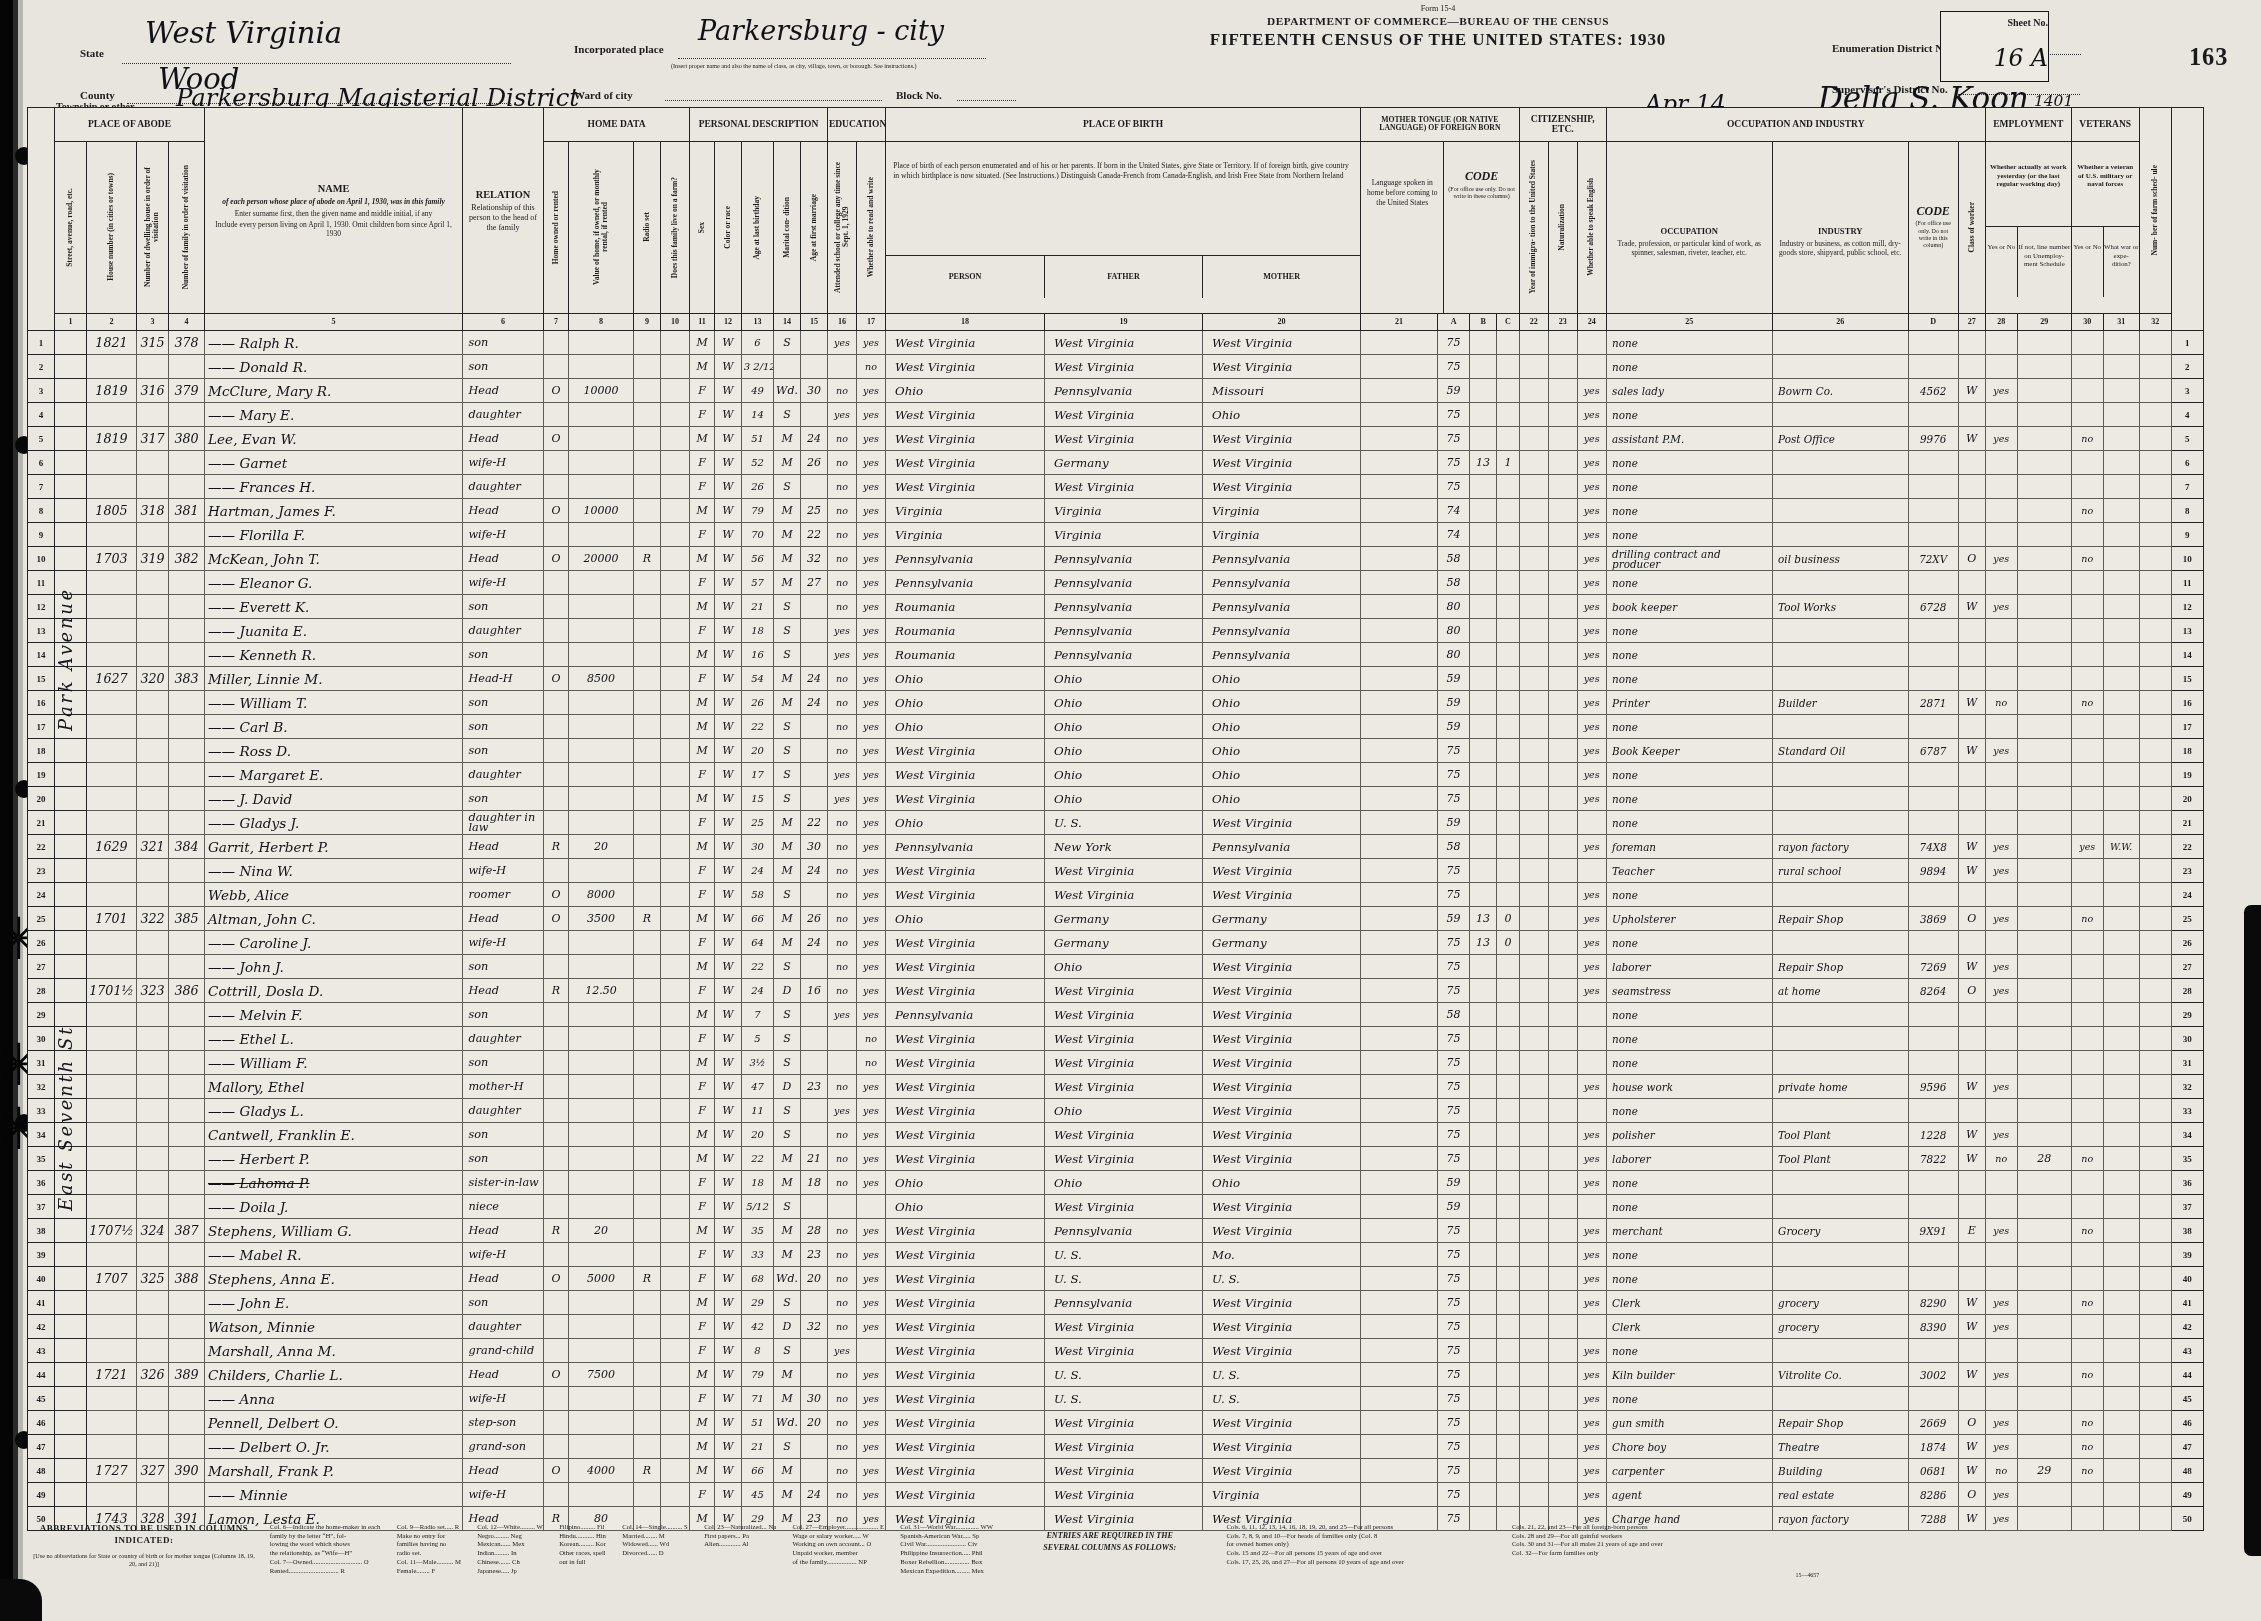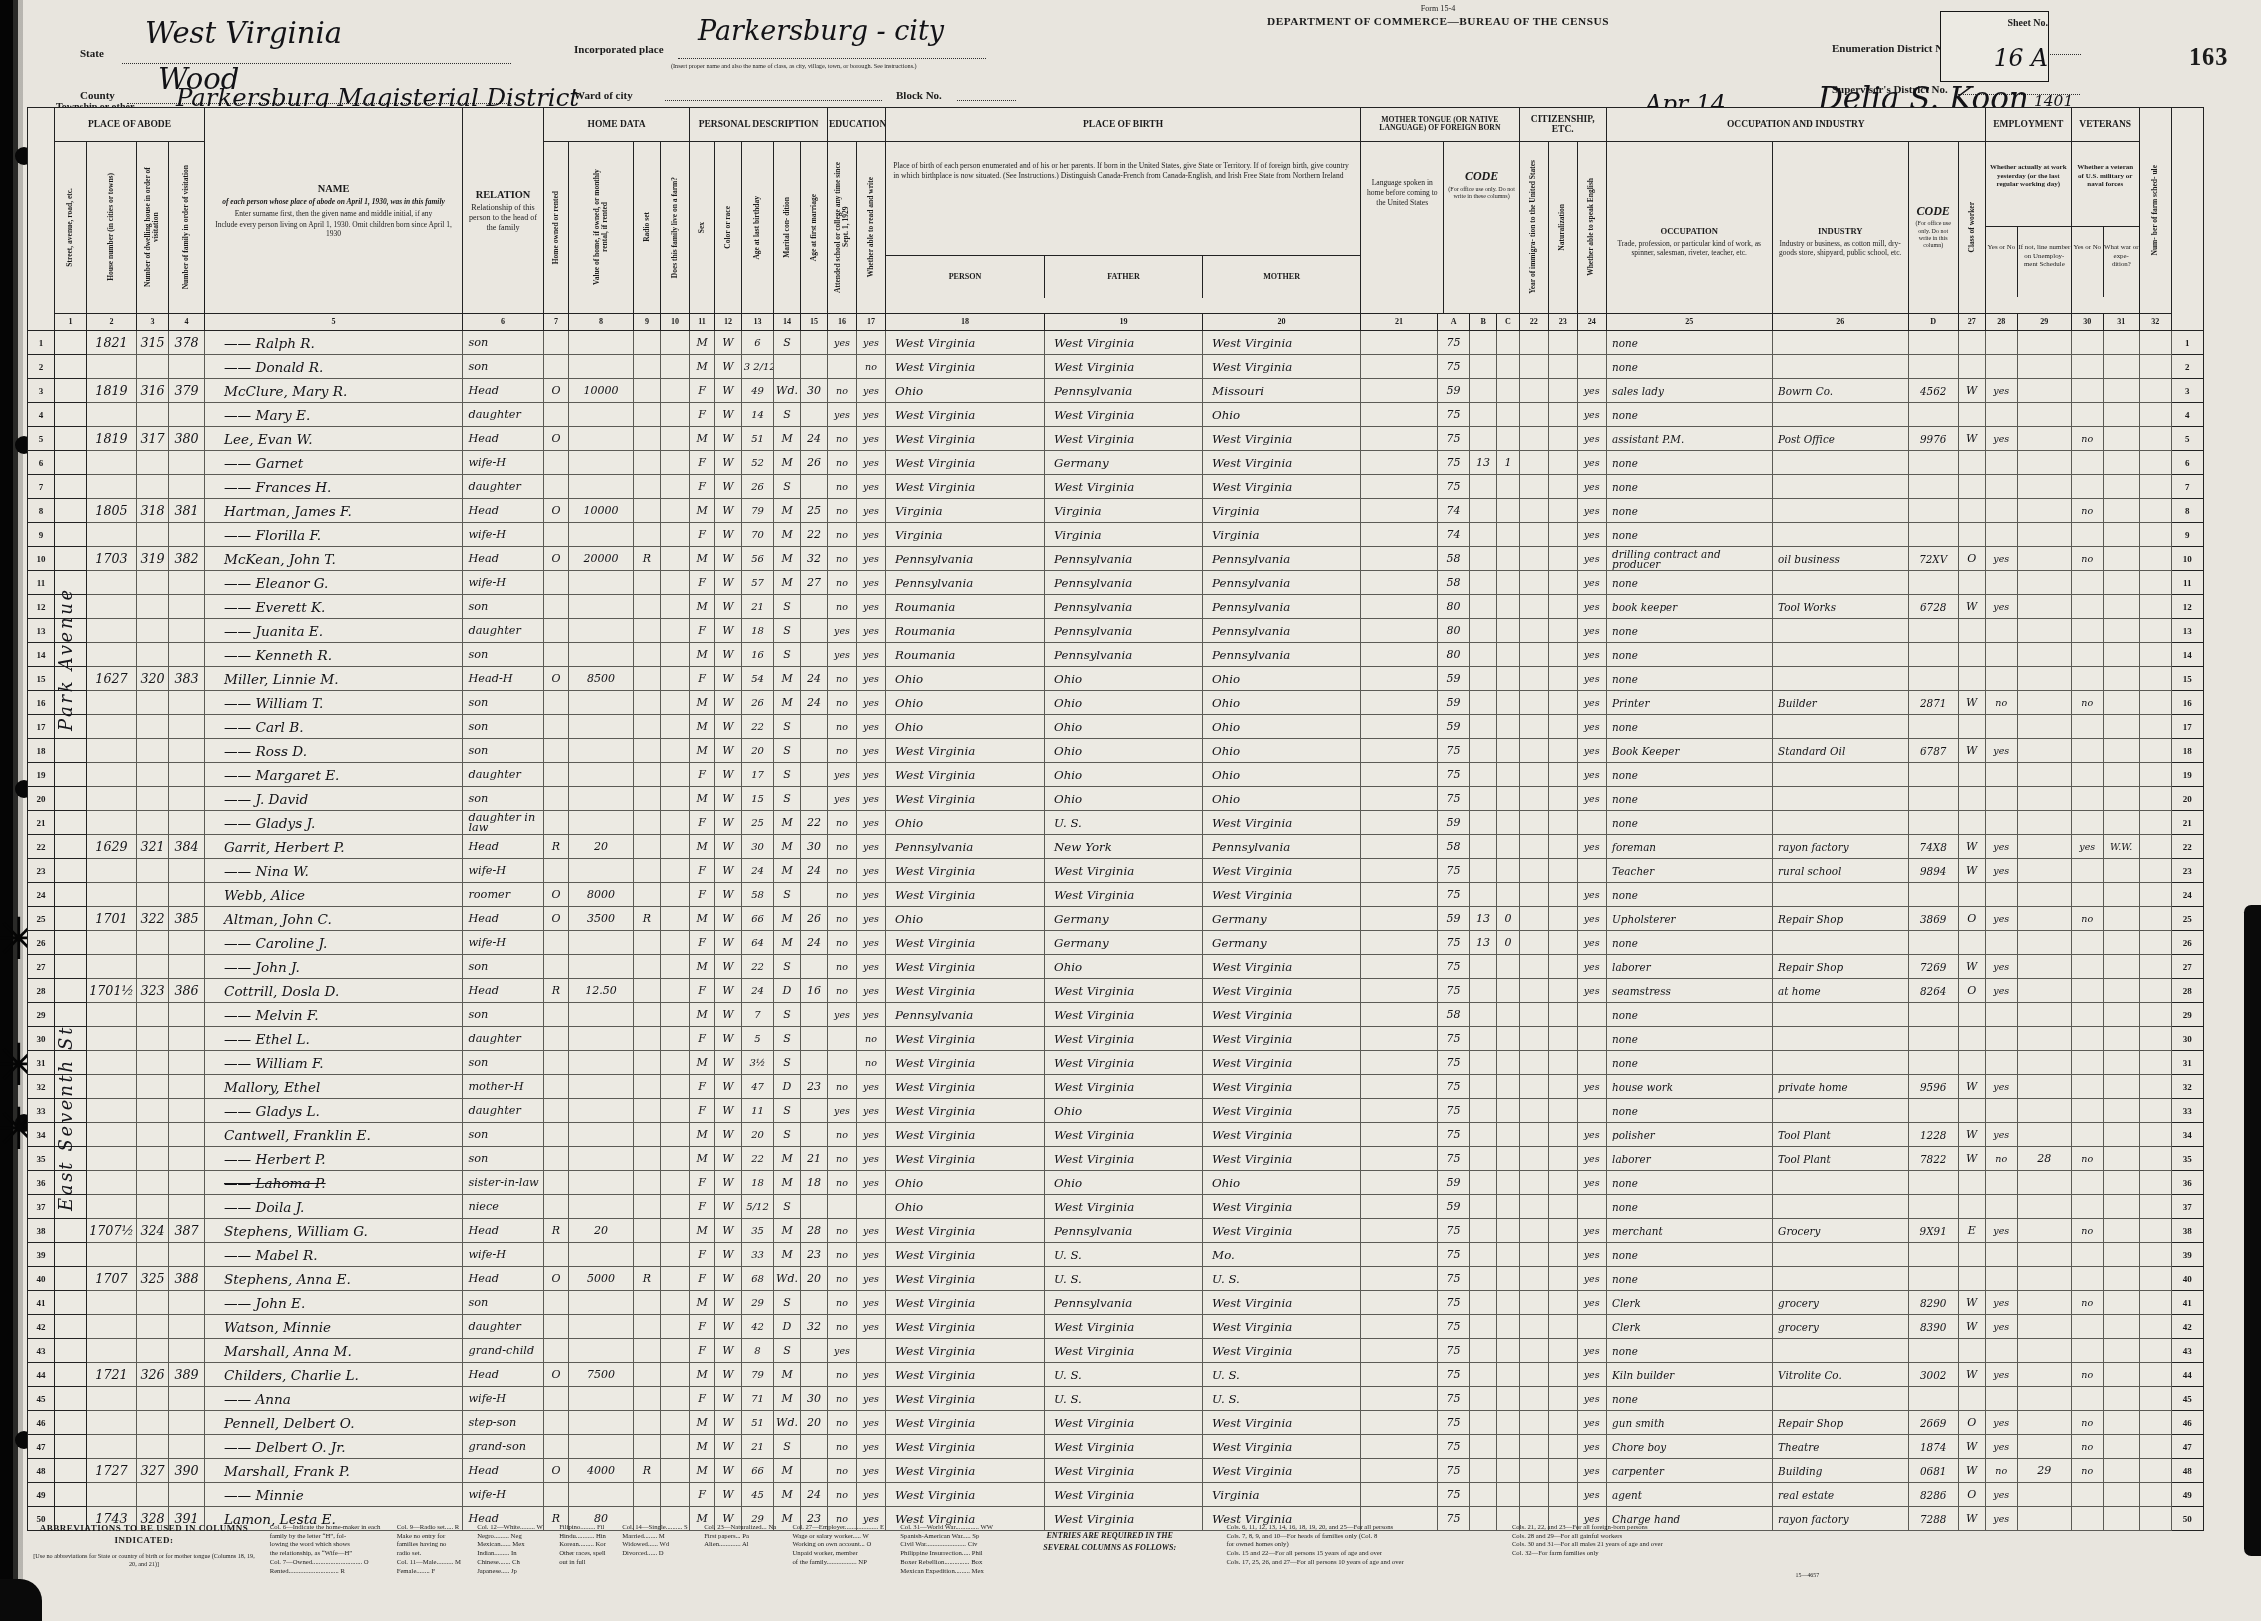--- a/index.html
+++ b/index.html
@@ -61,21 +61,21 @@
   .h-emp{padding:0;vertical-align:top;}
   .edesc{font-size:7px;font-weight:bold;white-space:normal;line-height:1.25;padding:5.4px 1.8px;height:58px;border-bottom:0.9px solid #232323;}
   .ecols{display:flex;height:70px;}
   .ecols div{border-right:0.9px solid #232323;font-size:6.9px;font-weight:normal;white-space:normal;padding-top:16.3px;line-height:1.2;}
   
   tbody td{height:23px;font-size:11.3px;white-space:nowrap;border-color:#5c5b56;border-top:none;}
   tbody tr{page-break-inside:avoid;}
   .lncell{text-align:center;font-size:9px;font-weight:bold;border-color:#232323;background:#eae7e0;}
   .streetcell{border-color:#232323;}
   .hnum{font-size:12.7px;text-align:center;}
-  .namec{font-size:13.6px;padding-left:19px;margin-top:18px;}
+  .namec{font-size:13.6px;padding-left:3px;margin-top:18px;}
   .relc{font-size:11.3px;white-space:normal;line-height:10px;padding-left:5.4px;}
   .cc{text-align:center;font-size:11px;}
   .smc{text-align:center;font-size:9.5px;}
   .bpc{font-size:11.8px;padding-left:9px;}
   .occc{font-size:10.4px;white-space:normal;line-height:10px;padding-left:5.4px;}
   .codec{font-size:10.4px;}
   .agec{font-size:10px;}
   .gb{border-left:1.4px solid #1b1b1b;}
   .street-label{position:absolute;left:28px;width:31px;writing-mode:vertical-rl;transform:rotate(180deg);
       text-align:center;font-size:18px;letter-spacing:2.7px;color:#17171c;}
@@ -135,20 +135,21 @@
     <div class="dotline" style="left:719px;top:134px;width:299px"></div>
     <div class="note" style="left:715px;top:137px;font-size:5.7px">(Insert name of unincorporated place having approximately 500 inhabitants or more.   See instructions.)</div>
 
     <div class="lbl" style="left:1072px;top:120px">Institution</div>
     <div class="dotline" style="left:1135px;top:131px;width:398px"></div>
     <div class="note" style="left:1138px;top:134px;font-size:5.7px">(Insert name of institution, if any, and indicate the lines on which the entries are made.   See instructions.)</div>
 
     <div class="cblock">
       <div class="formno">Form 15-4</div>
       <div class="dept">DEPARTMENT OF COMMERCE—BUREAU OF THE CENSUS</div>
+      <div class="ctitle">FIFTEENTH CENSUS OF THE UNITED STATES: 1930</div>
     </div>
 
     <div class="lbl" style="left:1832px;top:42px">Enumeration District No.</div>
     <div class="hwv hw" style="left:1977px;top:23.5px;font-size:22.6px">54 -14</div>
     <div class="dotline" style="left:1972px;top:54px;width:109px"></div>
 
     <div class="lbl" style="left:1832px;top:83px">Supervisor's District No.</div>
     <div class="hwv hw" style="left:2004px;top:60px;font-size:23.5px">4</div>
     <div class="dotline" style="left:1958px;top:94px;width:122px"></div>
 

